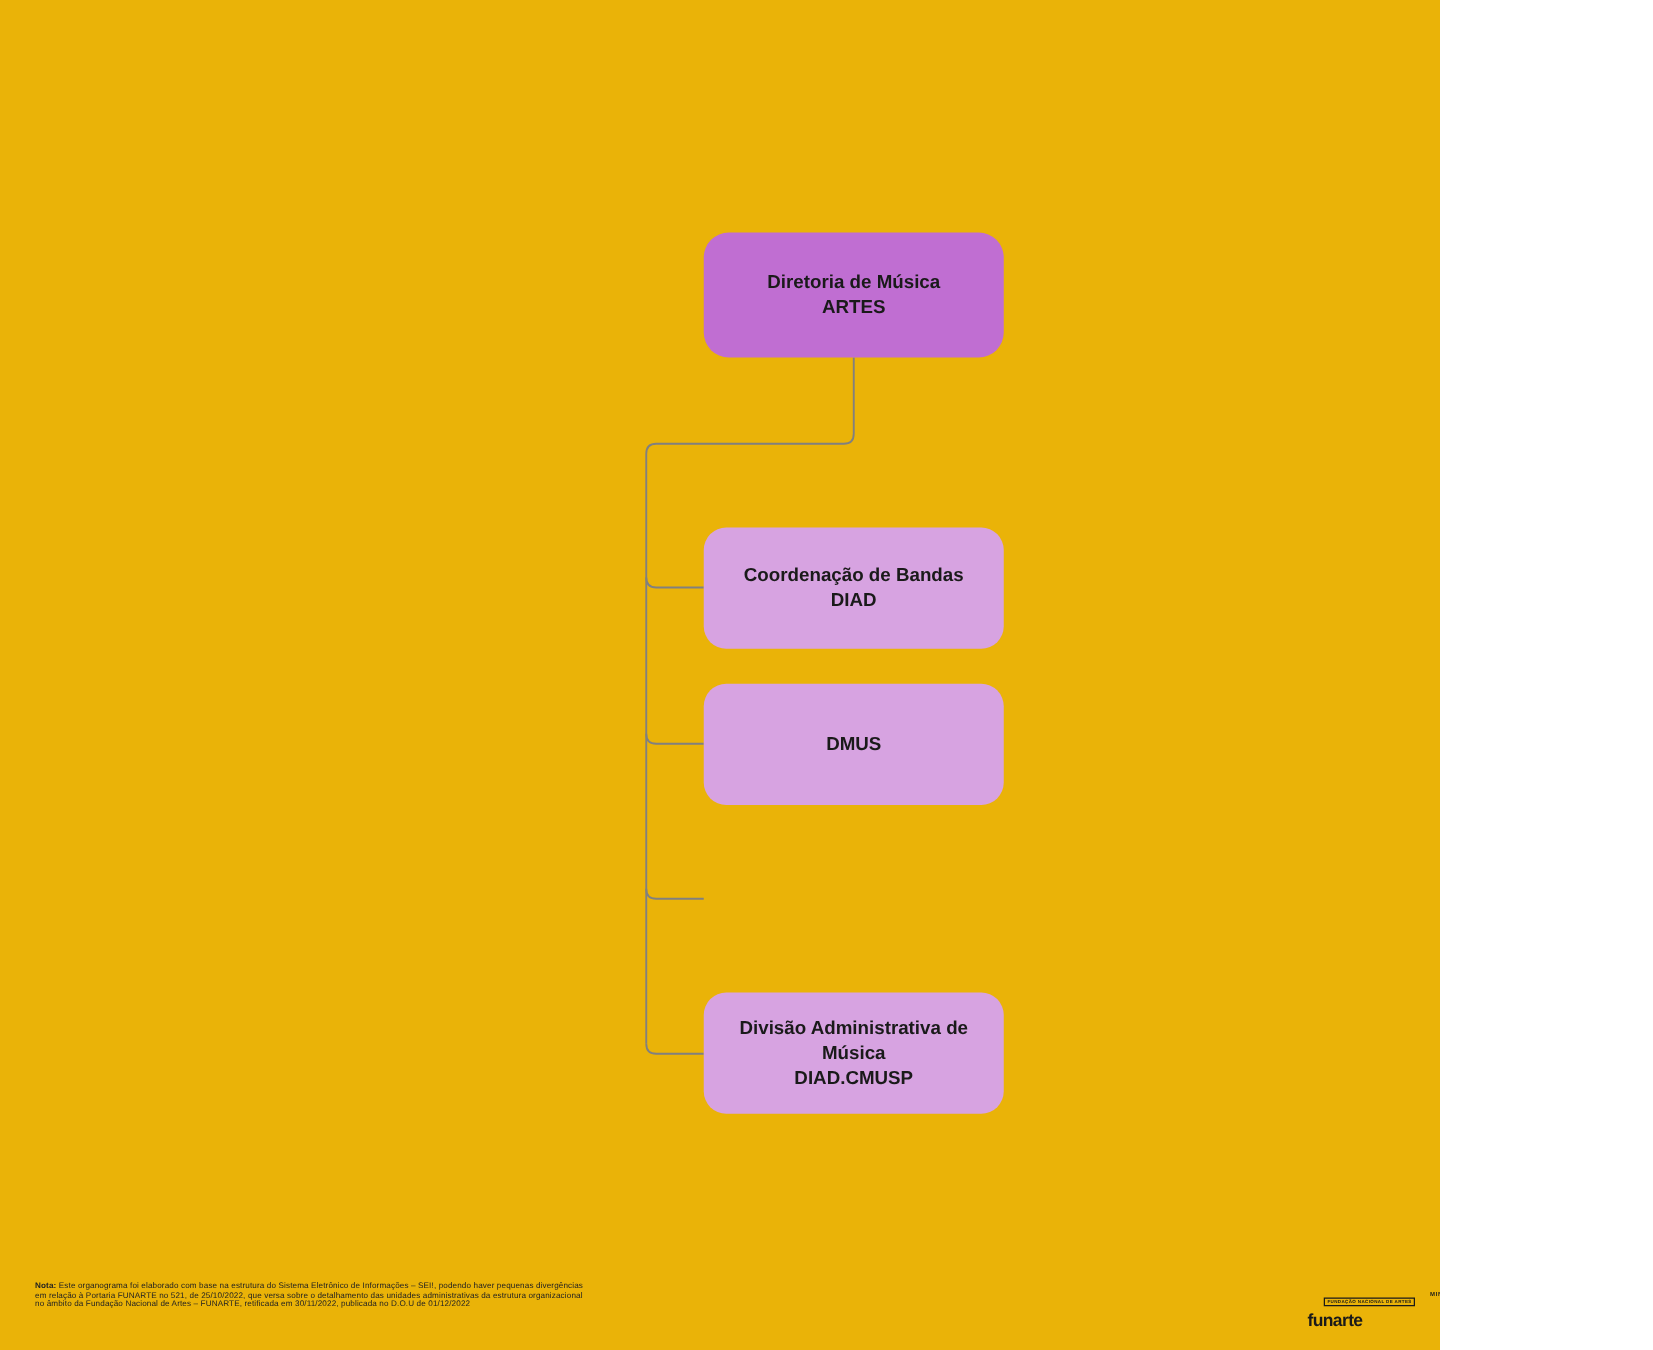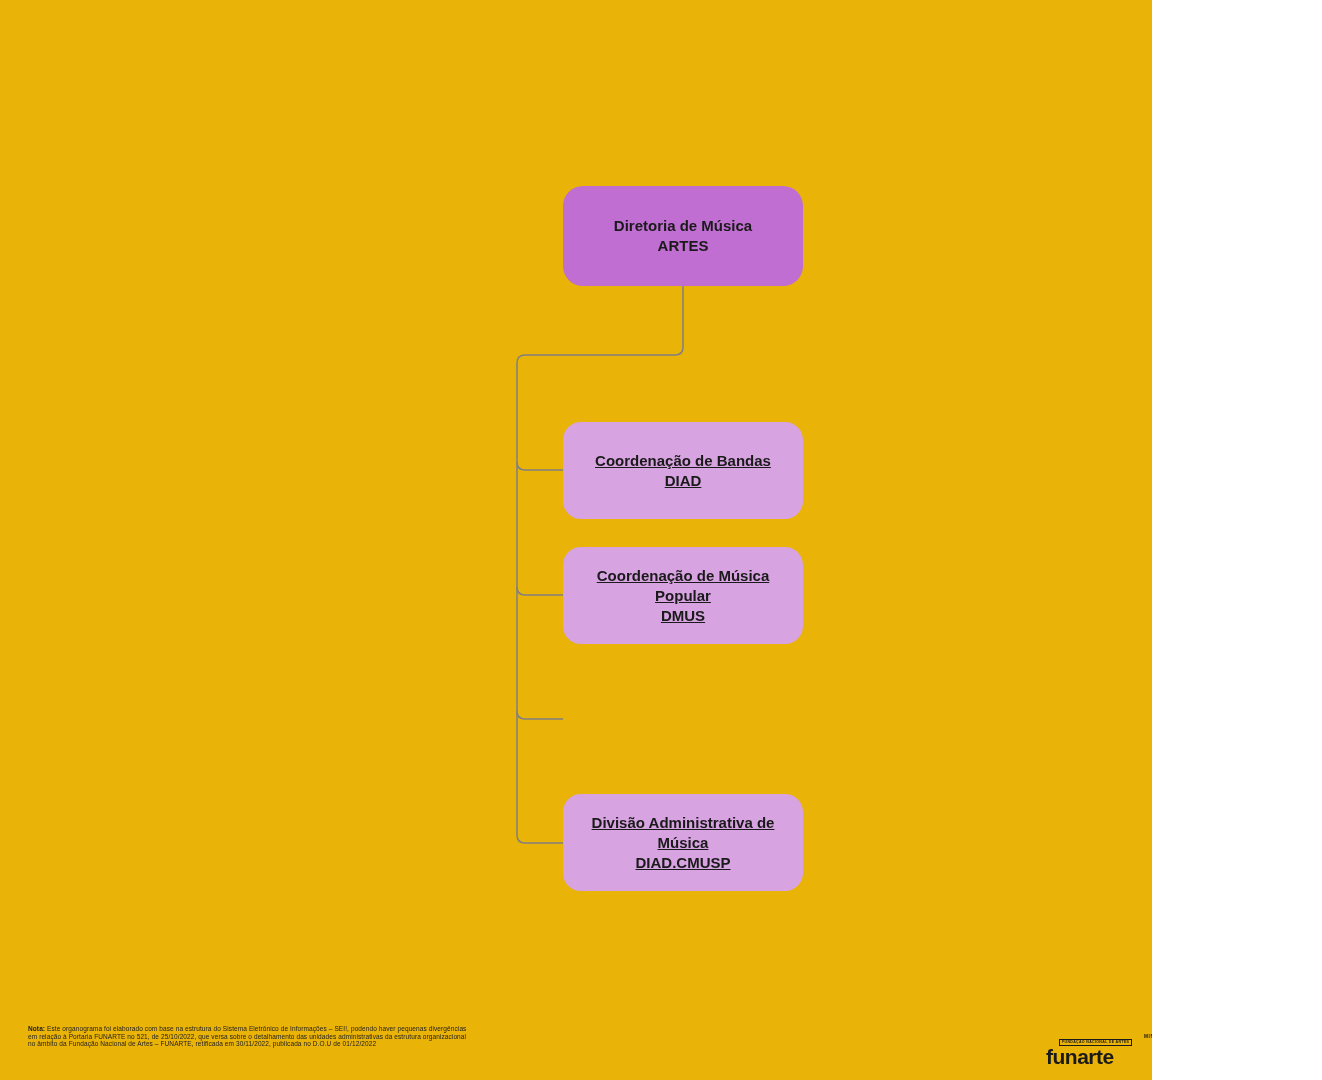--- a/index.html
+++ b/index.html
@@ -40,21 +40,20 @@
   }
   .node-root {
     top: 186px;
     height: 100px;
     background: #c06ed2;
     border-radius: 20px;
   }
   .node-child {
     background: #d7a3e1;
     height: 97px;
-    text-decoration: underline;
   }
   .node-child.c0 { top: 422px; }
   .node-child.c1 { top: 547px; }
   .node-child.c2 { top: 670px; }
   .node-child.c3 { top: 794px; align-items: center; }
   .node .code { margin-top: 0; }
 
   .note {
     position: absolute;
     left: 28px;
@@ -84,21 +83,21 @@
     display: inline-block;
     margin-left: 13px;
     font-size: 3.6px;
     font-weight: bold;
     letter-spacing: 0.3px;
     border: 0.5px solid #1a1a1a;
     padding: 0.5px 2px;
     white-space: nowrap;
   }
   .funarte-word {
-    font-size: 21px;
+    font-size: 14px;
     font-weight: bold;
     letter-spacing: -0.5px;
     line-height: 19px;
     margin-top: 0px;
   }
   .ministry-block {
     position: absolute;
     left: 96px;
     top: 16px;
     width: 52px;
@@ -158,21 +157,20 @@
     <div class="title">Diretoria de Música</div>
     <div class="code">ARTES</div>
   </div>
 
   <div class="node node-child c0">
     <div class="title">Coordenação de Bandas</div>
     <div class="code">DIAD</div>
   </div>
 
   <div class="node node-child c1">
-    <div class="title">Coordenação de Música Popular</div>
     <div class="code">DMUS</div>
   </div>
 
 
   <div class="node node-child c3">
     <div class="title">Divisão Administrativa de Música</div>
     <div class="code">DIAD.CMUSP</div>
   </div>
 
   <div class="note">

